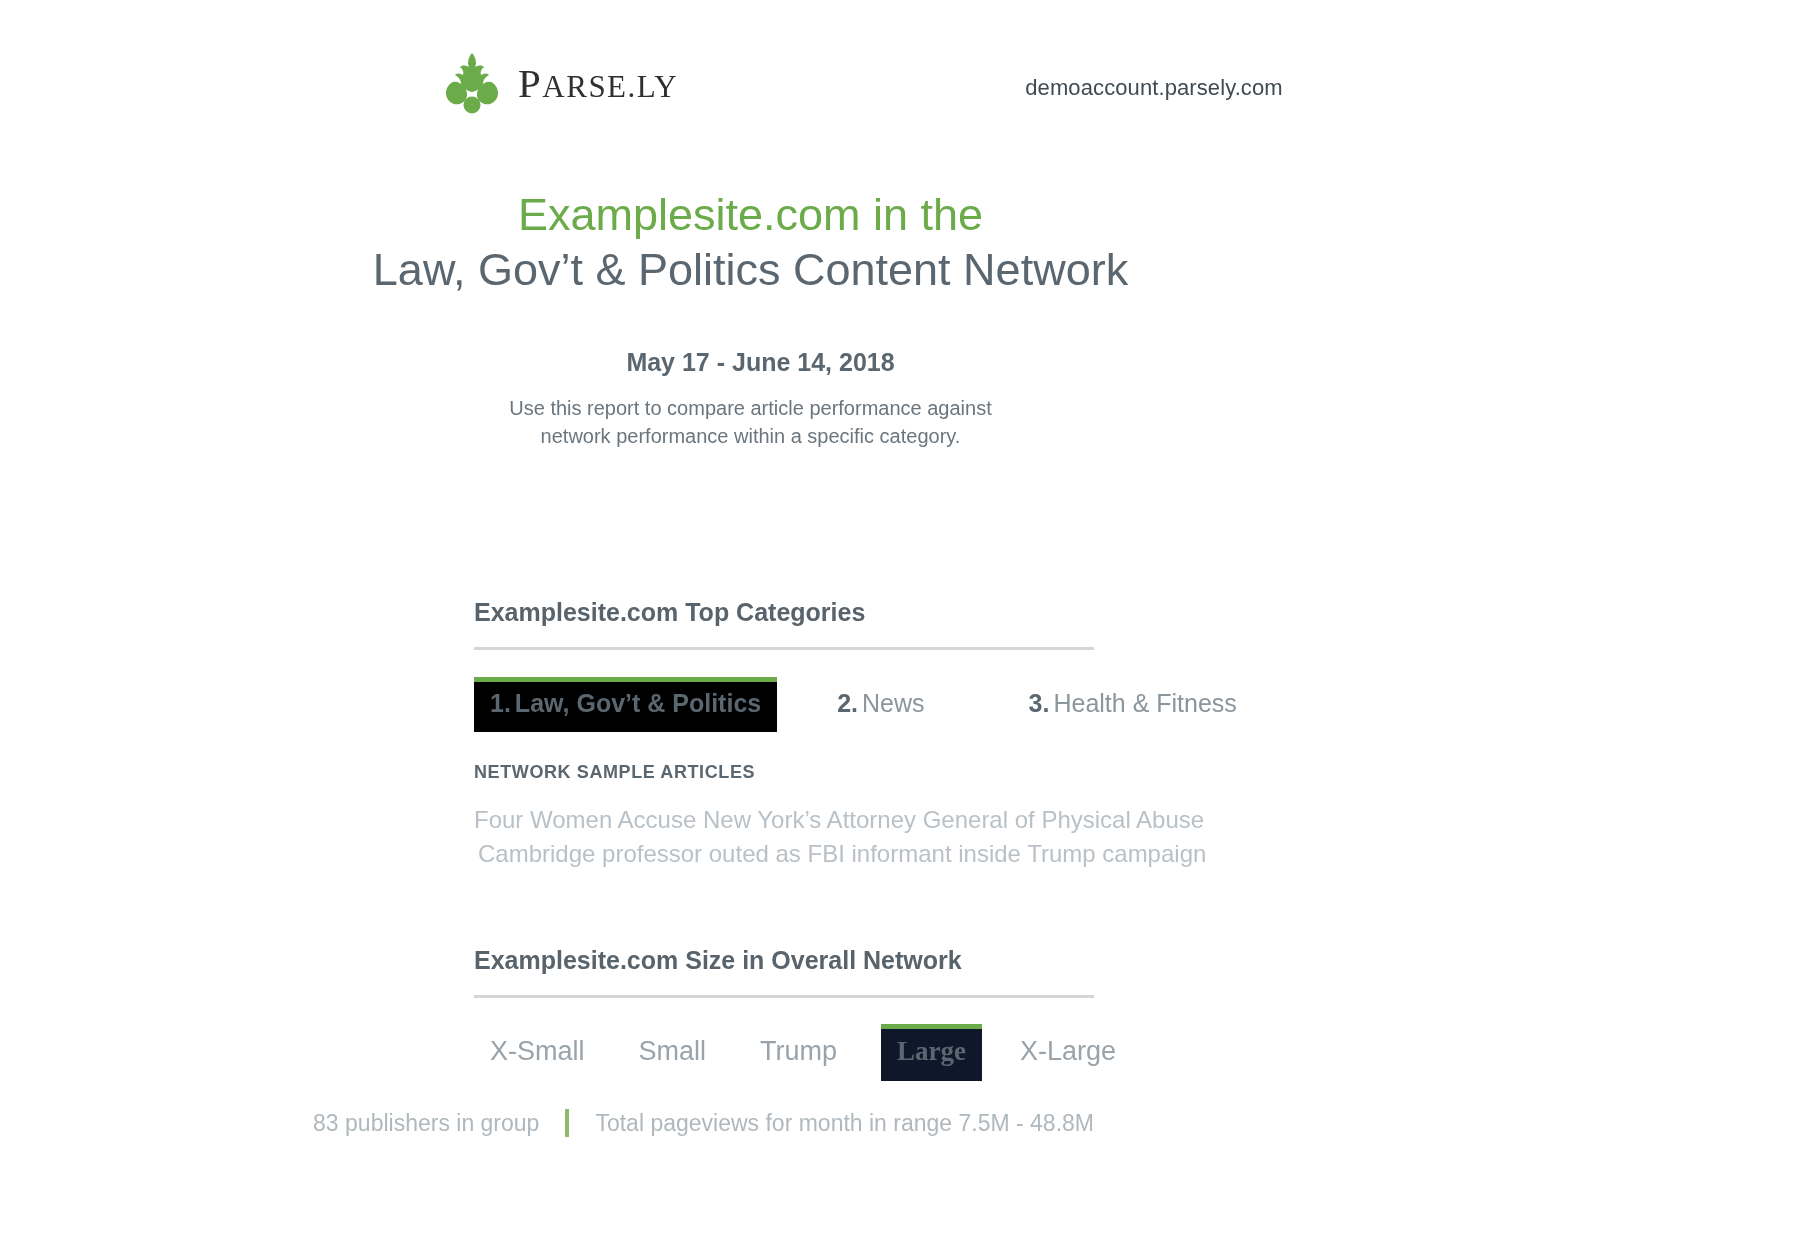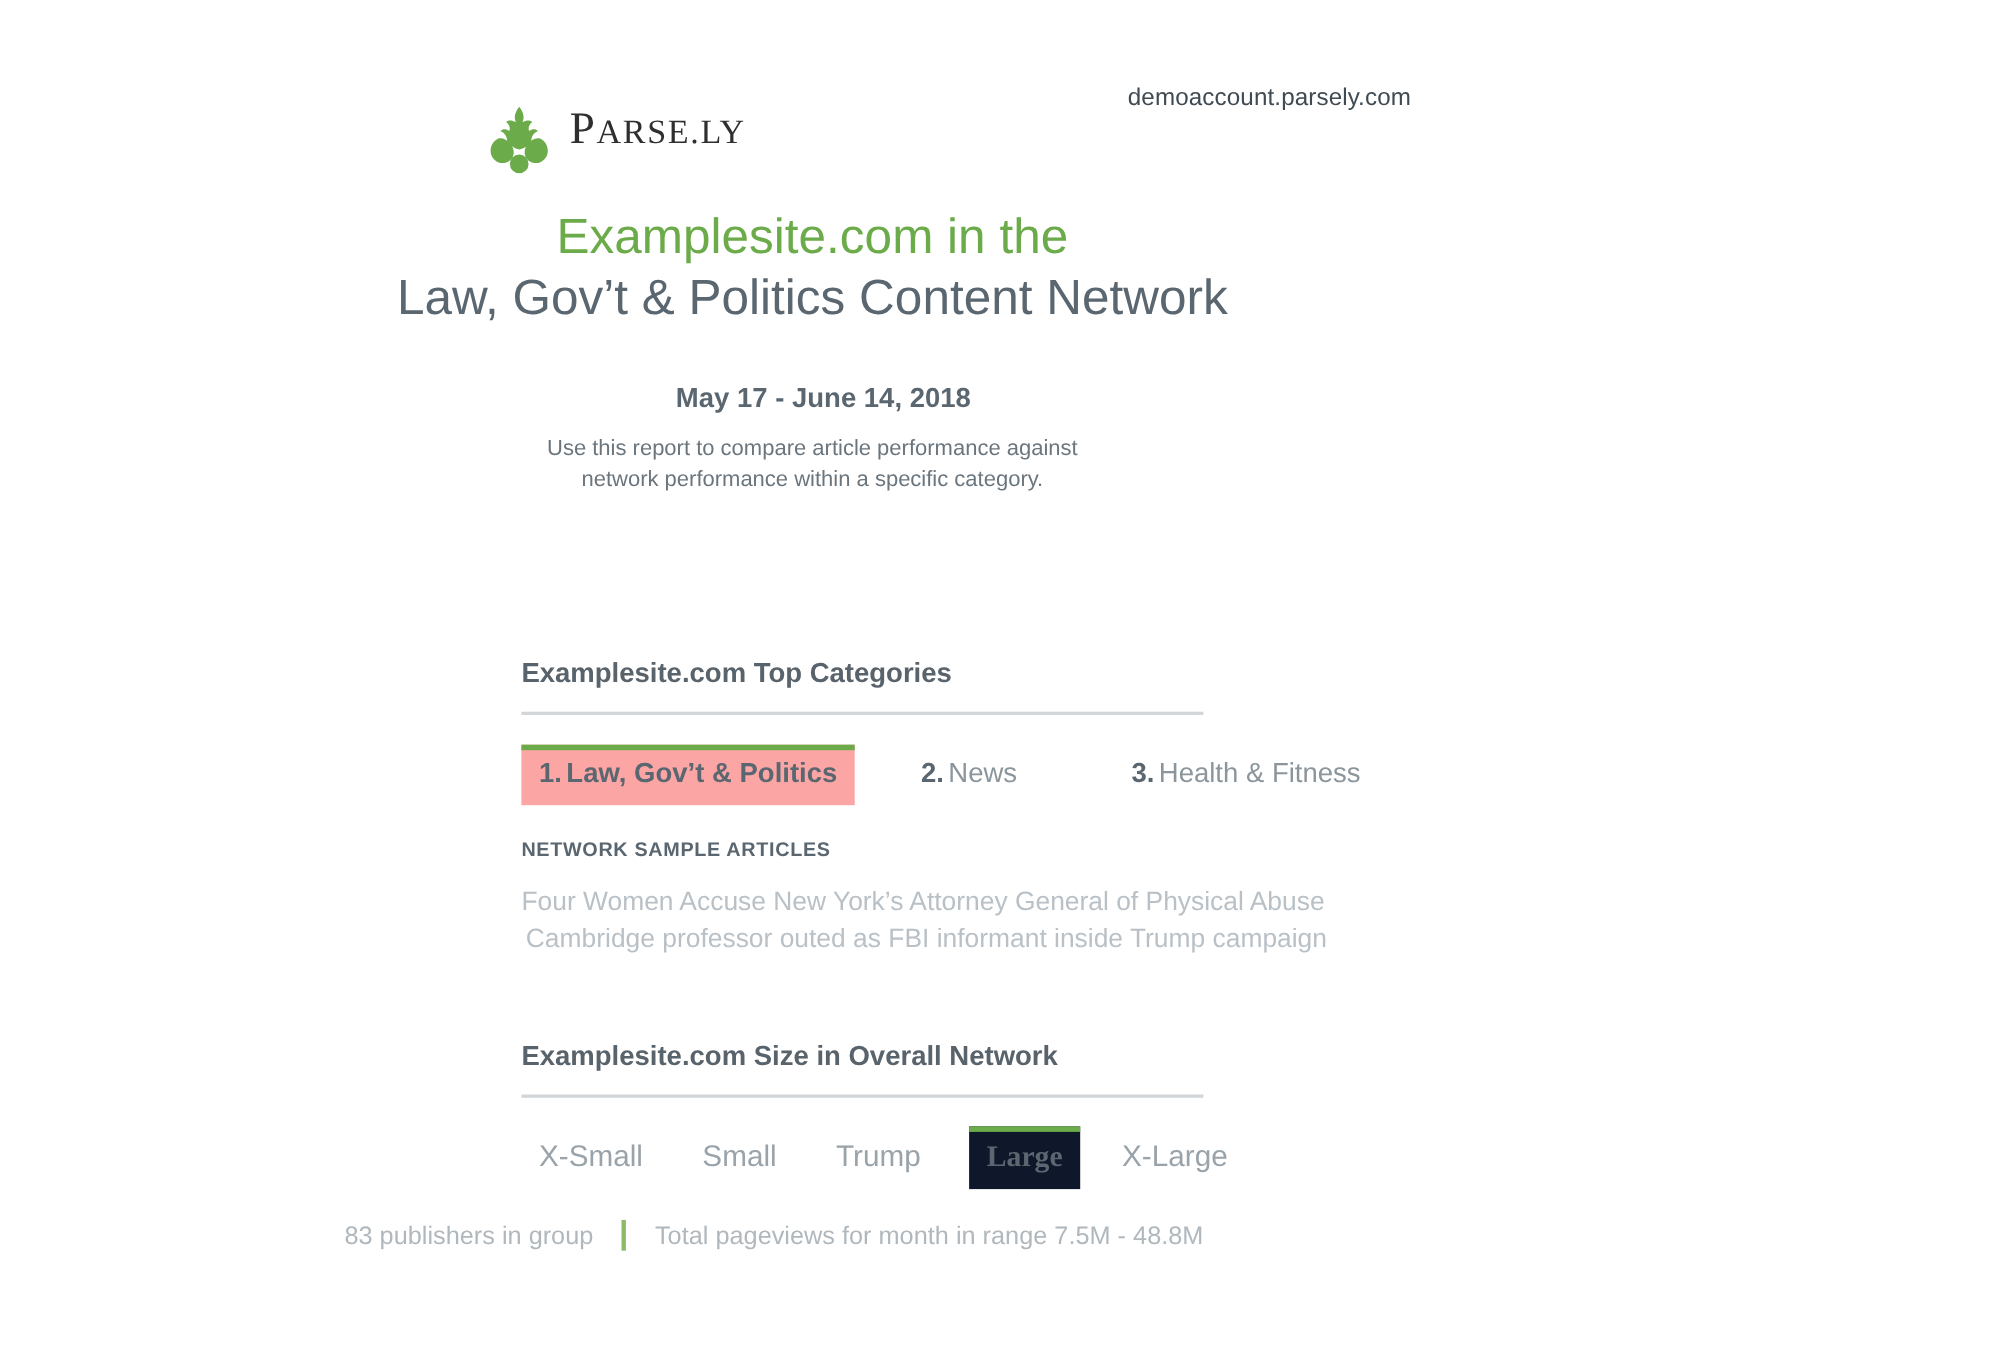--- a/index.html
+++ b/index.html
@@ -27,23 +27,22 @@
     top: 52px;
     left: 0;
     width: 1818px;
     height: 80px;
   }
   .brand {
     position: absolute;
     left: 444px;
     top: 0;
     display: flex;
-    align-items: flex-start;
+    align-items: center;
     gap: 18px;
-    margin-top: 44px;
   }
   .brand-mark {
     width: 56px;
     height: 62px;
     display: block;
   }
   .brand-word {
     font-family: "Liberation Serif", serif;
     font-size: 41px;
     letter-spacing: 1.5px;
@@ -63,21 +62,21 @@
     padding-left: 490px;
     font-size: 22px;
     color: #3f4a52;
     letter-spacing: 0.1px;
   }
 
   
   .title-block {
     position: absolute;
     top: 188px;
-    left: 0;
+    left: 12px;
     width: 1477px;
     text-align: center;
   }
   .title-line-1 {
     font-size: 45px;
     color: #6cab4a;
     line-height: 1.18;
     font-weight: 400;
   }
   .title-line-2 {
@@ -138,21 +137,21 @@
     white-space: nowrap;
     line-height: 1;
     background: transparent;
   }
   .tab .rank {
     font-weight: bold;
     color: #5b6770;
     margin-right: 4px;
   }
   .tab.active {
-    background: #fca5a5;
+    background: #000000;
     color: #5b6770;
     font-weight: bold;
   }
   .tab.active .rank { color: #5b6770; }
   .tab.active::before {
     content: "";
     position: absolute;
     left: 0;
     top: 0;
     width: 100%;

